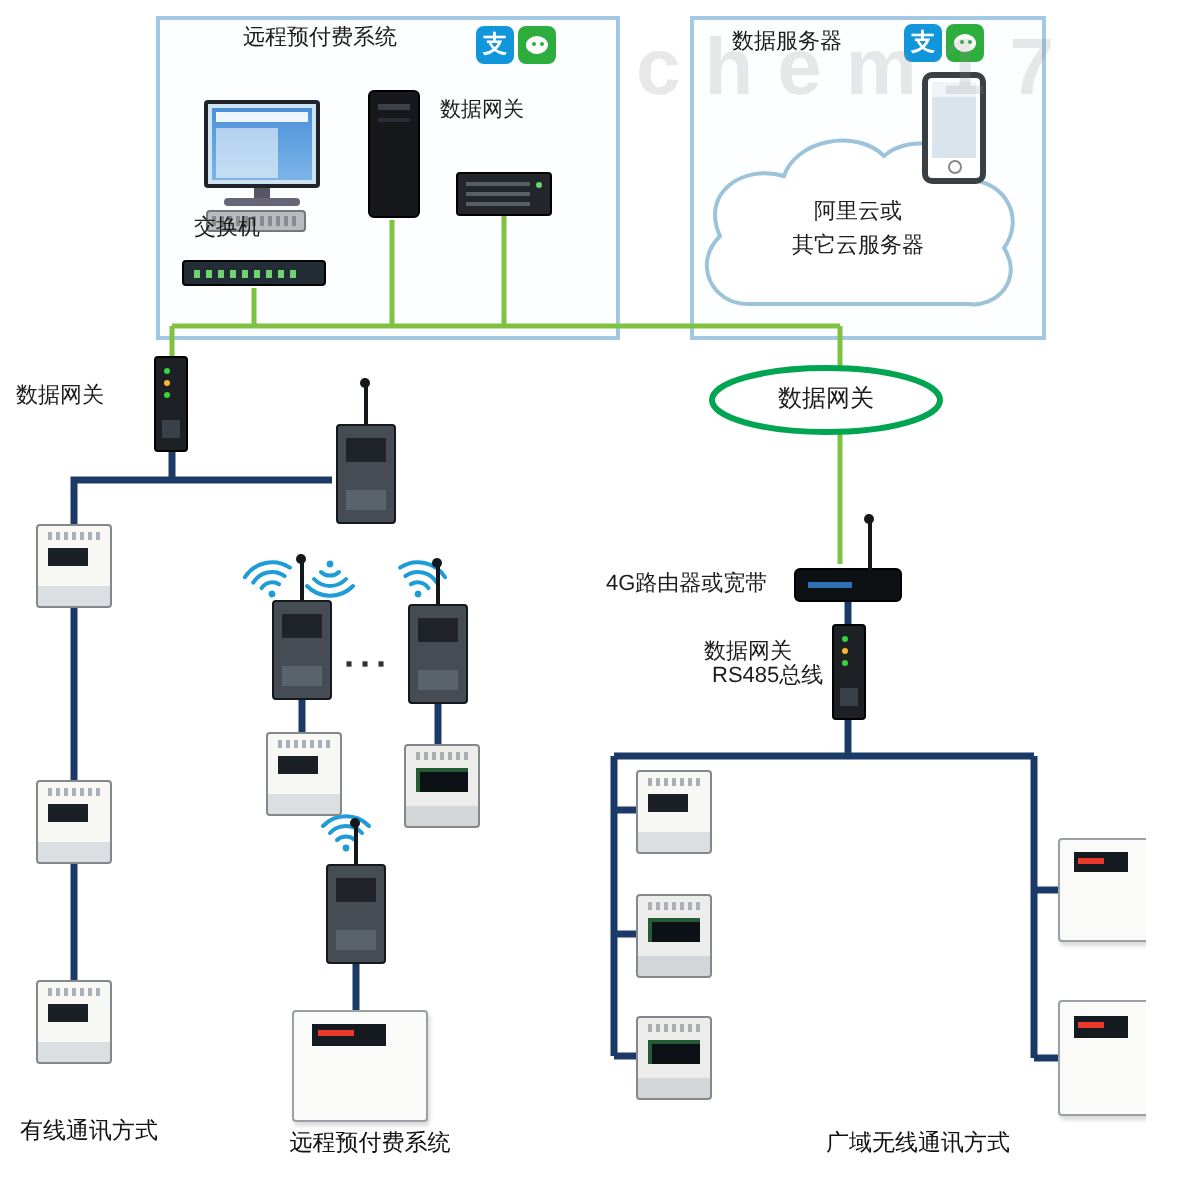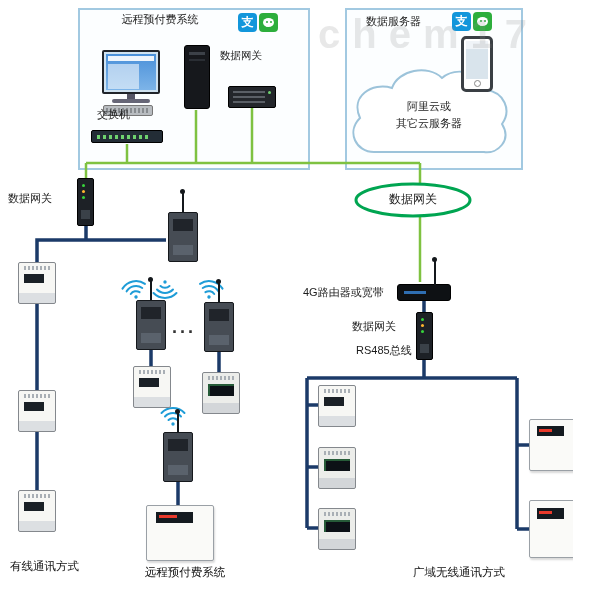--- a/index.html
+++ b/index.html
@@ -194,21 +194,21 @@
   </div>
   <div class="panel" style="left:146px;top:505px;width:68px;height:56px"></div>
   <div class="lbl method ctr" style="left:130px;top:566px;width:110px">远程预付费系统</div>
 
   <div class="lbl" style="left:303px;top:286px">4G路由器或宽带</div>
   <div class="router">
     <span class="antenna"></span>
   </div>
   <div class="lbl" style="left:352px;top:320px">数据网关</div>
   <div class="gateway" style="left:416px;top:312px"></div>
-  <div class="lbl" style="left:356px;top:344px">RS485总线</div>
+  <div class="lbl" style="left:356px;top:332px">RS485总线</div>
   <div class="meter" style="left:318px;top:385px"></div>
   <div class="meter dark" style="left:318px;top:447px"></div>
   <div class="meter dark" style="left:318px;top:508px"></div>
   <div class="panel" style="left:529px;top:419px;width:50px;height:52px"></div>
   <div class="panel" style="left:529px;top:500px;width:50px;height:58px"></div>
   <div class="lbl method ctr" style="left:404px;top:566px;width:110px">广域无线通讯方式</div>
 
   <div class="watermark">chem17</div>
 
 </div>

